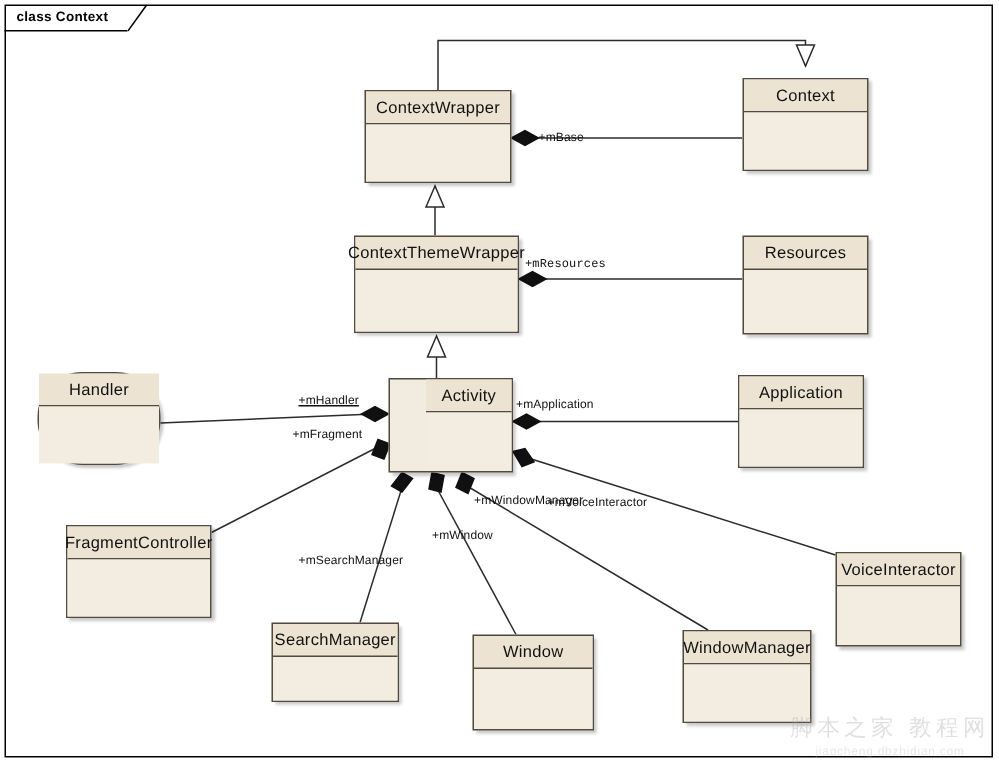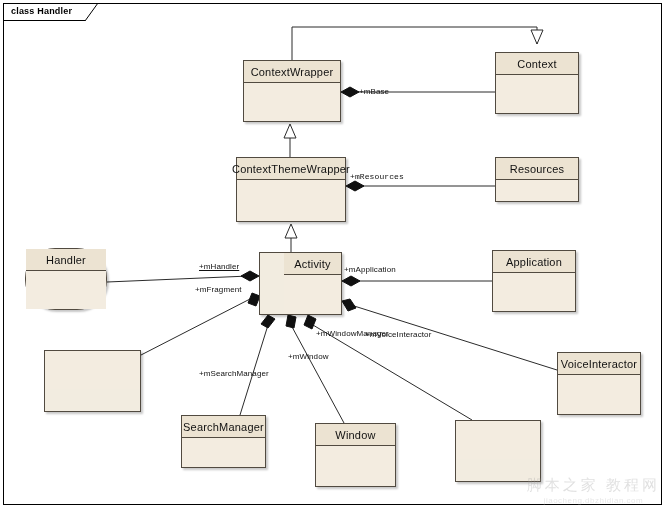--- a/index.html
+++ b/index.html
@@ -148,21 +148,21 @@
 
   <div class="frame-border"></div>
 
   <div class="frame-tab">
     <div class="frame-tab-inner"></div>
     <div class="frame-tab-slant">
       <svg width="14" height="18" viewBox="0 0 14 18">
         <line x1="0" y1="18" x2="13" y2="0" stroke="#000000" stroke-width="1"></line>
       </svg>
     </div>
-    <span class="frame-tab-label">class Handler</span>
+    <span class="frame-tab-label">class Context</span>
   </div>
 
   <svg class="wires" viewBox="0 0 666 509">
     <g stroke="#2b2b2b" stroke-width="1" fill="none">
 
       <path d="M 292 60 L 292 27 L 537 27 L 537 44"></path>
 
       <path d="M 290 157 L 290 130"></path>
 
       <path d="M 291 252 L 291 230"></path>
@@ -219,21 +219,21 @@
     <div class="body-row"></div>
   </div>
 
   <div class="uml-class" style="left:236px; top:157px; width:110px; height:65px;">
     <div class="title-row">
       <span class="title-text">ContextThemeWrapper</span>
     </div>
     <div class="body-row"></div>
   </div>
 
-  <div class="uml-class" style="left:495px; top:157px; width:84px; height:45px;">
+  <div class="uml-class" style="left:495px; top:157px; width:84px; height:66px;">
     <div class="title-row">
       <span class="title-text">Resources</span>
     </div>
     <div class="body-row"></div>
   </div>
 
   <div class="uml-class" style="left:25px; top:248px; width:82px; height:62px;border-radius:30px;">
     <div class="title-row">
       <span class="title-text">Handler</span>
     </div>
@@ -248,24 +248,27 @@
   </div>
 
   <div class="uml-class" style="left:492px; top:250px; width:84px; height:62px;">
     <div class="title-row">
       <span class="title-text">Application</span>
     </div>
     <div class="body-row"></div>
   </div>
 
   <div class="uml-class" style="left:44px; top:350px; width:97px; height:62px;">
-    <div class="body-row"></div>
-  </div>
-
-  <div class="uml-class" style="left:557px; top:352px; width:84px; height:63px;">
+    <div class="title-row">
+      <span class="title-text">FragmentController</span>
+    </div>
+    <div class="body-row"></div>
+  </div>
+
+  <div class="uml-class" style="left:557px; top:368px; width:84px; height:63px;">
     <div class="title-row">
       <span class="title-text">VoiceInteractor</span>
     </div>
     <div class="body-row"></div>
   </div>
 
   <div class="uml-class" style="left:181px; top:415px; width:85px; height:53px;">
     <div class="title-row">
       <span class="title-text">SearchManager</span>
     </div>
@@ -273,20 +276,23 @@
   </div>
 
   <div class="uml-class" style="left:315px; top:423px; width:81px; height:64px;">
     <div class="title-row">
       <span class="title-text">Window</span>
     </div>
     <div class="body-row"></div>
   </div>
 
   <div class="uml-class" style="left:455px; top:420px; width:86px; height:62px;">
+    <div class="title-row">
+      <span class="title-text">WindowManager</span>
+    </div>
     <div class="body-row"></div>
   </div>
 
   <span class="edge-label" style="left:359px; top:87px;text-align:right;">+mBase</span>
   <span class="edge-label" style="left:350px; top:172px;font-family:Liberation Mono, monospace;">+mResources</span>
   <span class="edge-label" style="left:199px; top:262px;text-decoration:underline;">+mHandler</span>
   <span class="edge-label" style="left:195px; top:285px;">+mFragment</span>
   <span class="edge-label" style="left:344px; top:265px;">+mApplication</span>
   <span class="edge-label" style="left:365px; top:330px;">+mVoiceInteractor</span>
   <span class="edge-label" style="left:316px; top:329px;">+mWindowManager</span>

